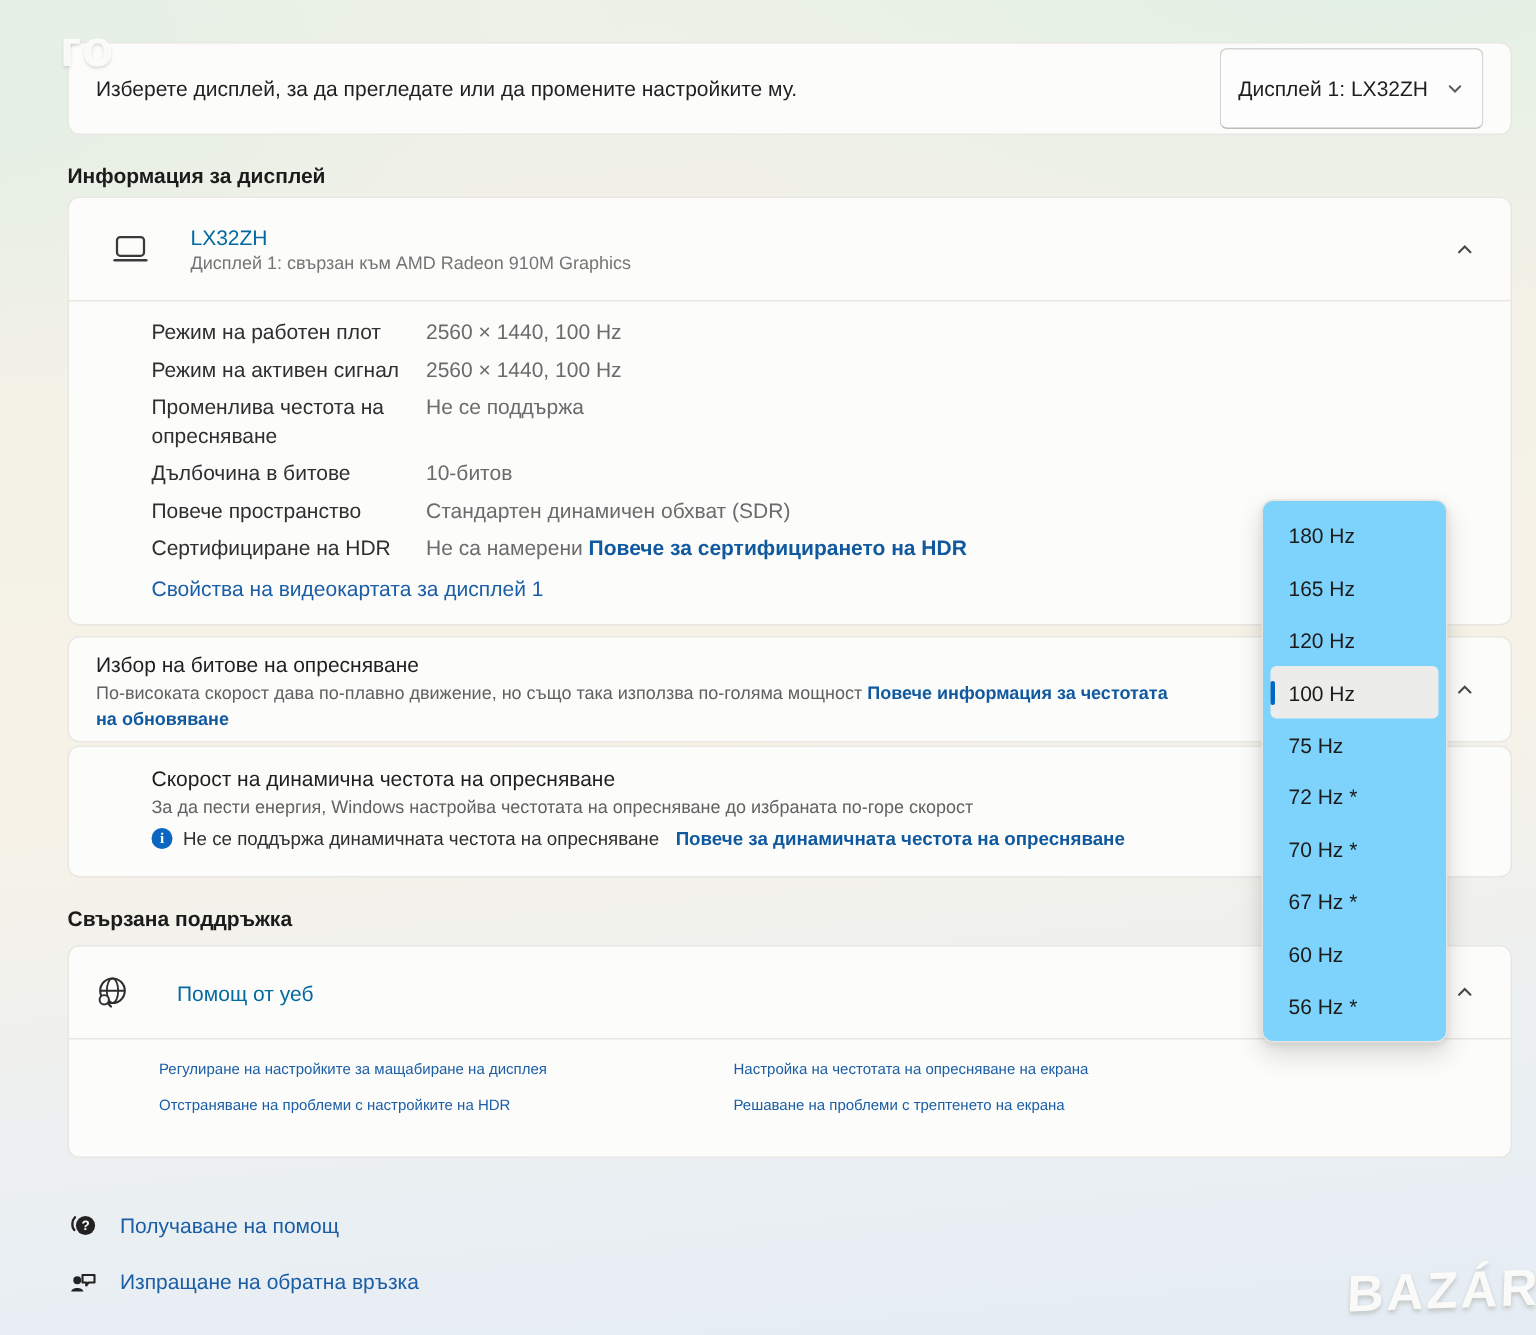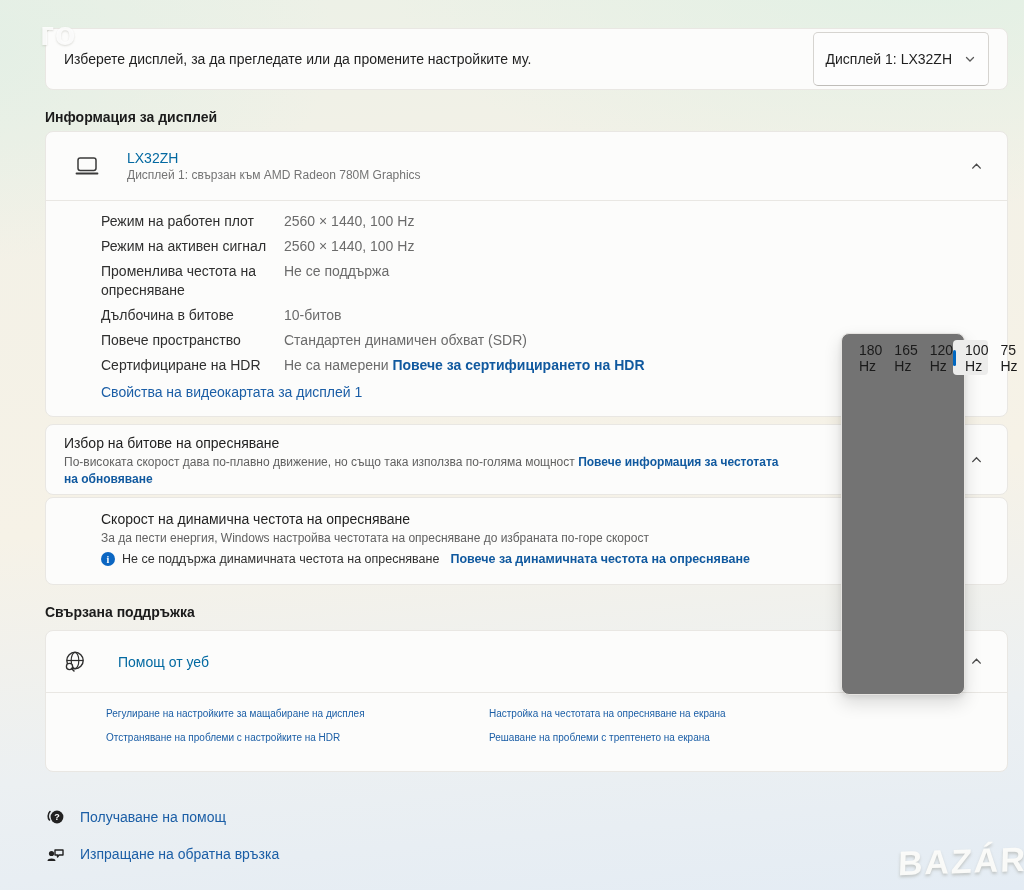--- a/index.html
+++ b/index.html
@@ -75,23 +75,23 @@
   .help-links a { font-size:10px; }
 
   
   .footer-row { display:flex; align-items:center; gap:13px; }
   .footer-row + .footer-row { margin-top:15px; }
   .footer-row a { font-size:14px; }
 
   
   .flyout {
     left:841px; top:333px; width:124px; height:362px;
-    background:#737373; border:1px solid #e6e4e1; border-radius:8px;
+    background:#7dd3fc; border:1px solid #e6e4e1; border-radius:8px;
     box-shadow:0 8px 18px rgba(0,0,0,.14), 0 2px 5px rgba(0,0,0,.08);
-    padding:6px 5px; display:flex; flex-direction:row; z-index:50;
+    padding:6px 5px; display:flex; flex-direction:column; z-index:50;
   }
   .flyout-item {
     position:relative; height:35px; display:flex; align-items:center;
     padding-left:12px; font-size:14px; color:#1b1b1b; border-radius:4px; cursor:pointer;
   }
   .flyout-item.selected { background:#ececeb; }
   .flyout-item.selected::before {
     content:""; position:absolute; left:0; top:50%; transform:translateY(-50%);
     width:3px; height:16px; border-radius:2px; background:#0067c0;
   }
@@ -125,21 +125,21 @@
 <div class="abs card info-card">
   <div class="exp-header">
     <span>
       <svg width="26" height="24" viewBox="0 0 26 24">
         <rect x="4" y="4" width="18" height="12.5" rx="2.2" fill="none" stroke="#3a3a3a" stroke-width="1.5"></rect>
         <path d="M2.5 19.5 H23.5" stroke="#3a3a3a" stroke-width="1.8" stroke-linecap="round"></path>
       </svg>
     </span>
     <span class="hdr-text">
       <div class="hdr-title">LX32ZH</div>
-      <div class="hdr-sub">Дисплей 1: свързан към AMD Radeon 780M Graphics</div>
+      <div class="hdr-sub">Дисплей 1: свързан към AMD Radeon 910M Graphics</div>
     </span>
     <span>
       <svg width="13" height="13" viewBox="0 0 12 12">
           <path d="M2.5 7.5 L6 4 L9.5 7.5" stroke="#4a4a4a" stroke-width="1.3" fill="none" stroke-linecap="round"></path>
         </svg>
     </span>
   </div>
   <div class="divider"></div>
   <div class="info-rows">
     <div class="info-row">

